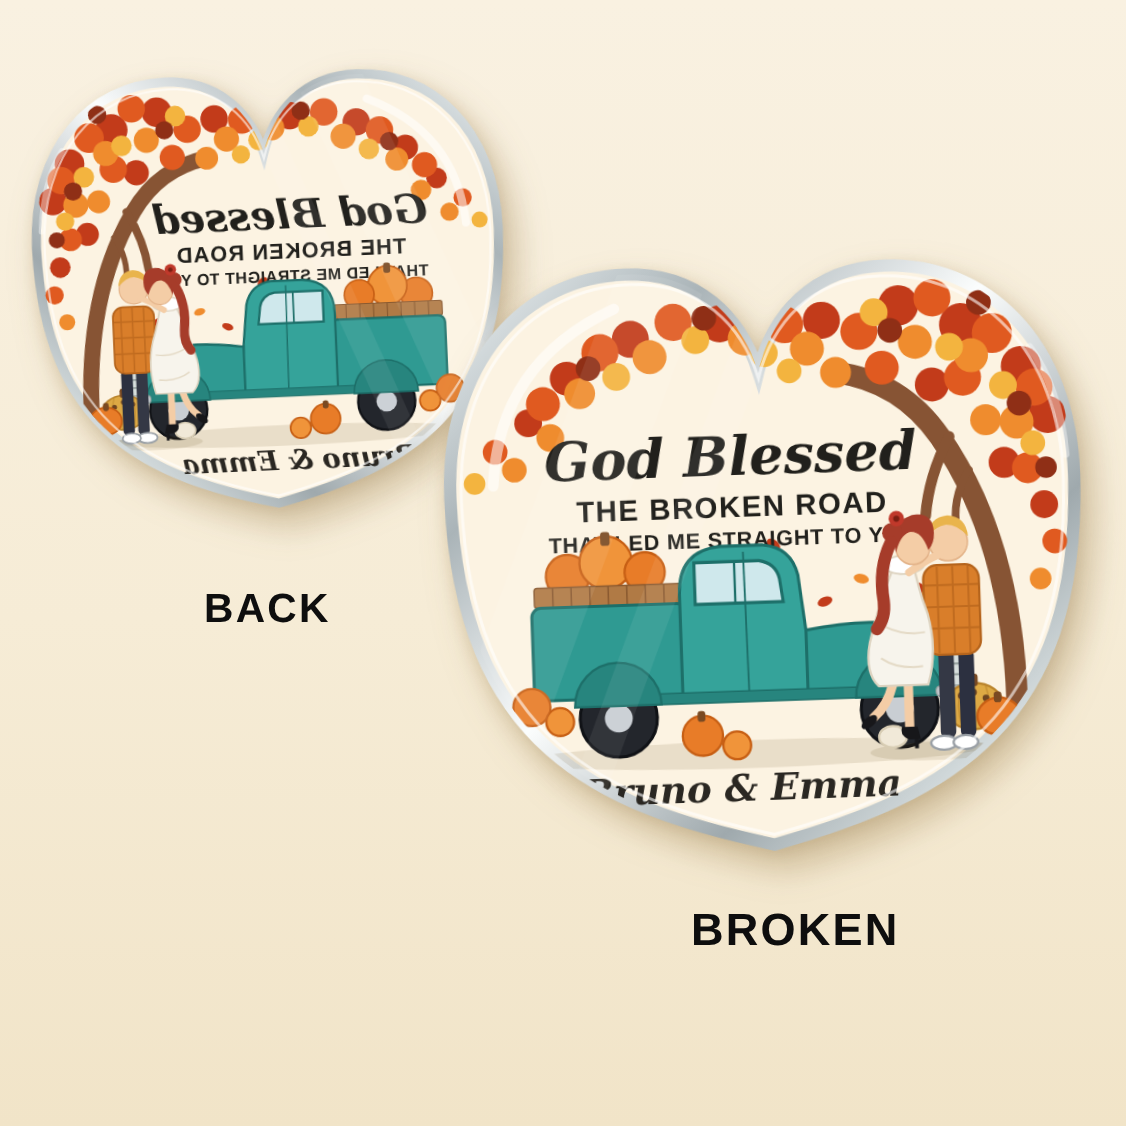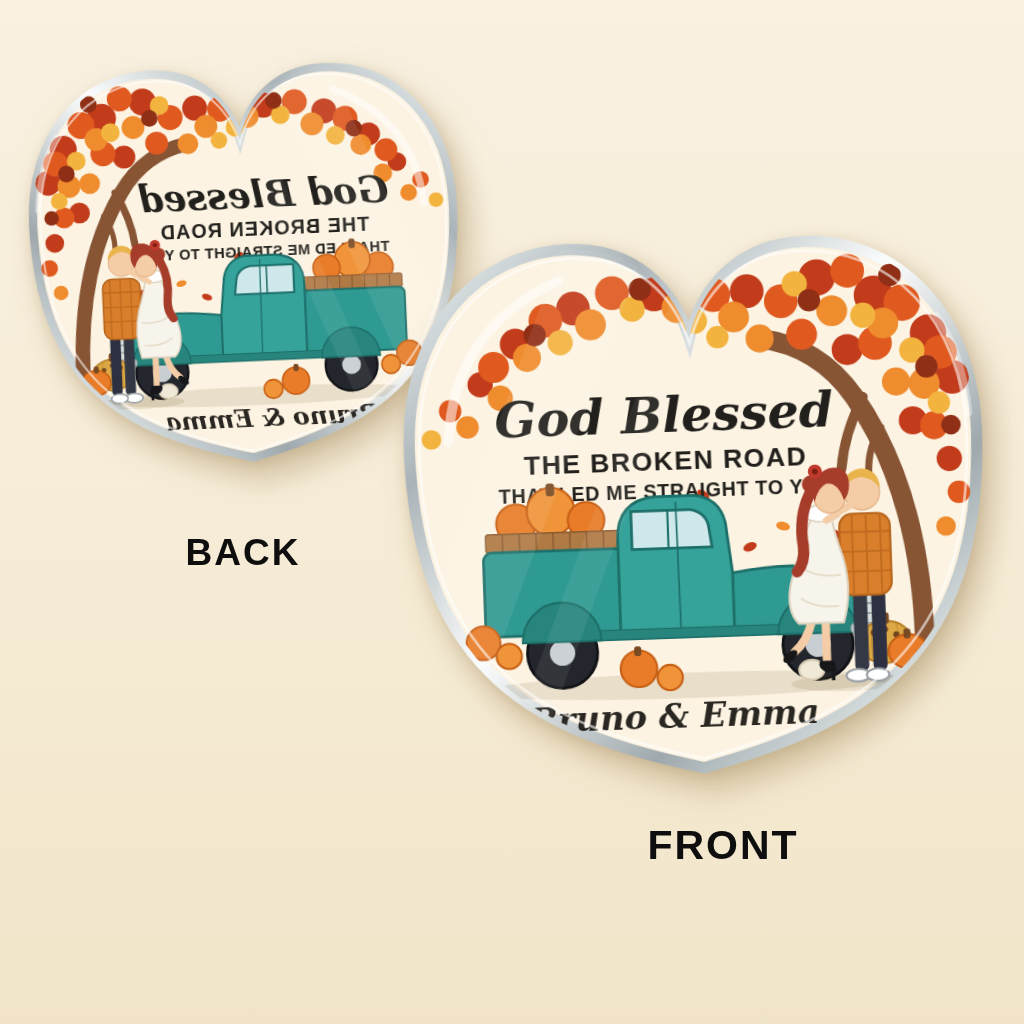--- a/index.html
+++ b/index.html
@@ -240,15 +240,15 @@
       </g>
     </svg>
   </figure>
   <div class="view-label label-back">BACK</div>
 
   <figure class="plaque plaque-front">
     <svg viewBox="0 0 440 400" role="img">
       <use href="#plaqueScene"></use>
     </svg>
   </figure>
-  <div class="view-label label-front">FRONT</div>
+  <div class="view-label label-front">BROKEN</div>
 
 </div>
 
 </body></html>

